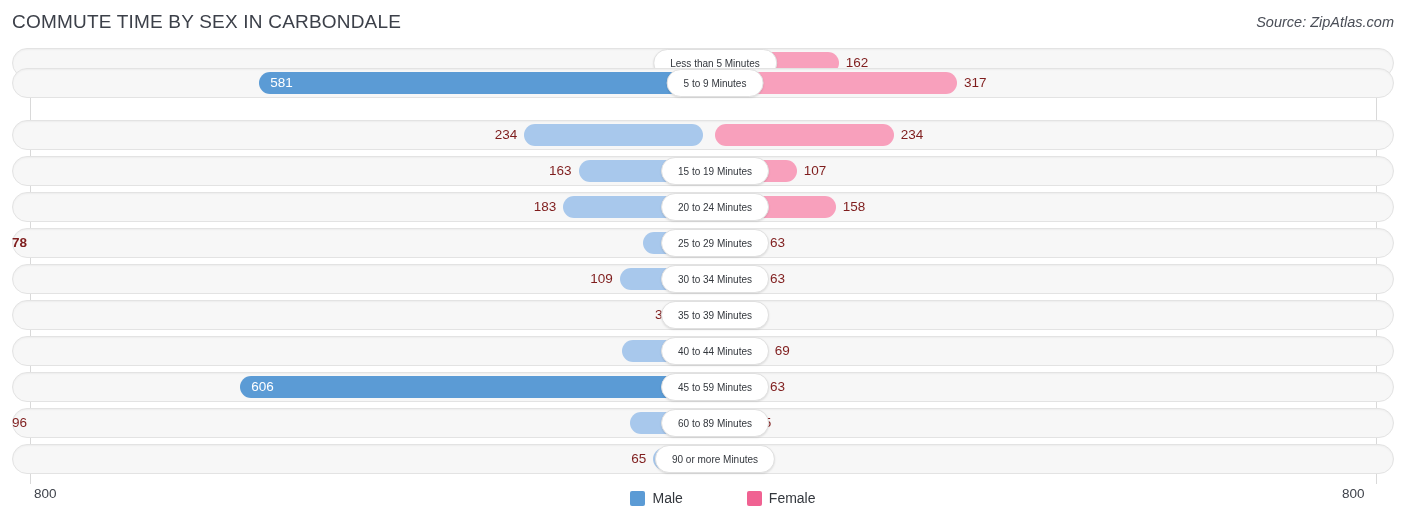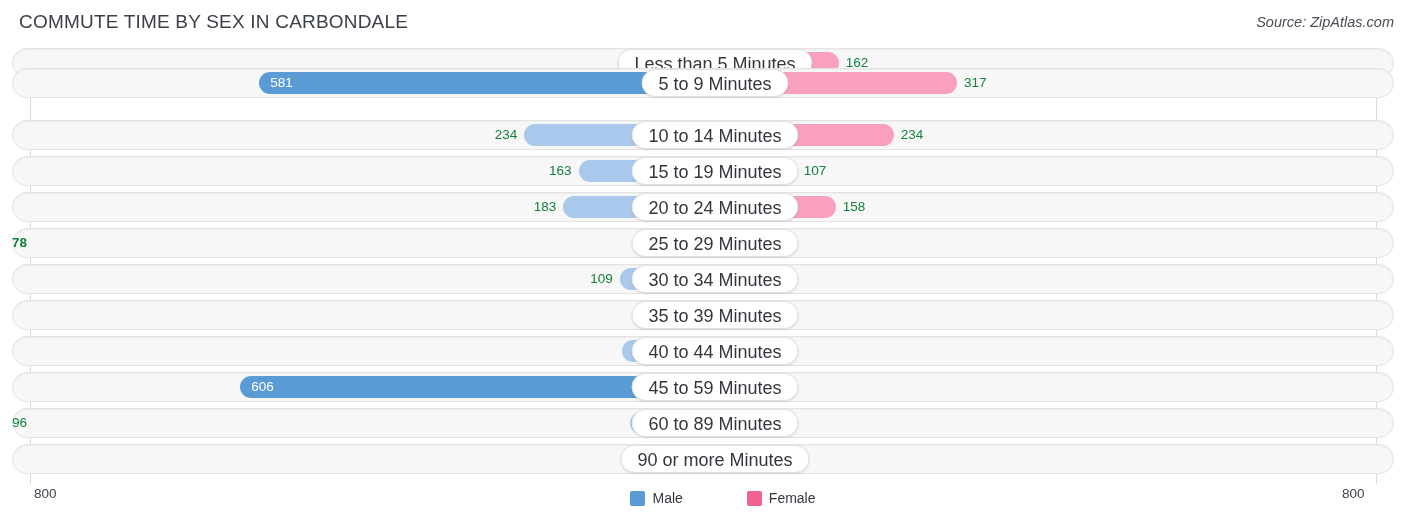--- a/index.html
+++ b/index.html
@@ -5,21 +5,21 @@
   html,body{margin:0;padding:0;}
   body{
     width:1406px;height:523px;
     background:#ffffff;
     font-family:"Liberation Sans", sans-serif;
     color:#33373d;
     overflow:hidden;
     position:relative;
   }
   .header{
-    position:absolute;top:0;left:0;right:0;height:44px;margin-left:7px;
+    position:absolute;top:0;left:0;right:0;height:44px;
   }
   .title{
     position:absolute;left:12px;top:11px;
     font-size:19px;letter-spacing:.2px;color:#3c4049;font-weight:400;
     white-space:nowrap;
   }
   .source{
     position:absolute;right:12px;top:14px;
     font-size:14.5px;font-style:italic;color:#4a4e57;white-space:nowrap;
   }
@@ -48,32 +48,32 @@
 
   .bar{
     position:absolute;top:4px;height:22px;
     border-radius:11px;
   }
   .bar.male{ }
   .bar.female{ }
 
   .val{
     position:absolute;top:0;height:30px;line-height:30px;
-    font-size:13.5px;color:#15803d;white-space:nowrap;
+    font-size:13.5px;color:#7f1d1d;white-space:nowrap;
   }
   .val.inside{
     color:#ffffff;font-size:13.5px;
   }
 
   .pill{
     position:absolute;top:1px;height:28px;line-height:28px;
     background:#ffffff;
     border:1px solid #e0e0e0;
     border-radius:14px;
-    font-size:18px;color:#33373d;
+    font-size:10px;color:#33373d;
     text-align:center;white-space:nowrap;
     box-shadow:0 1px 2px rgba(0,0,0,.10);
     box-sizing:border-box;
     left:50%;transform:translateX(-50%);
     padding:0 16px;
   }
 
   .axis{
     position:absolute;left:0;top:486px;width:1406px;height:20px;
   }
@@ -117,21 +117,20 @@
       <div class="val inside" style="left: 258.261px;">581</div>
       <div class="val" style="left: 952.109px;">317</div>
       <div class="pill" style="left: 703px;">5 to 9 Minutes</div>
     </div>
     <div class="row" style="top: 72px;">
       <div class="track"></div>
       <div class="bar male" style="left: 512.283px; width: 178.718px; background: rgb(168, 200, 236);"></div>
       <div class="bar female" style="left: 703px; width: 178.718px; background: rgb(248, 160, 188);"></div>
       <div class="val" style="left: 0px; width: 505.283px; text-align: right;">234</div>
       <div class="val" style="left: 888.717px;">234</div>
-      <div class="pill" style="left: 703px;">10 to 14 Minutes</div>
     </div>
     <div class="row" style="top: 108px;">
       <div class="track"></div>
       <div class="bar male" style="left: 566.509px; width: 124.491px; background: rgb(168, 200, 236);"></div>
       <div class="bar female" style="left: 703px; width: 81.7212px; background: rgb(248, 160, 188);"></div>
       <div class="val" style="left: 0px; width: 559.509px; text-align: right;">163</div>
       <div class="val" style="left: 791.721px;">107</div>
       <div class="pill" style="left: 703px;">15 to 19 Minutes</div>
     </div>
     <div class="row" style="top: 144px;">

